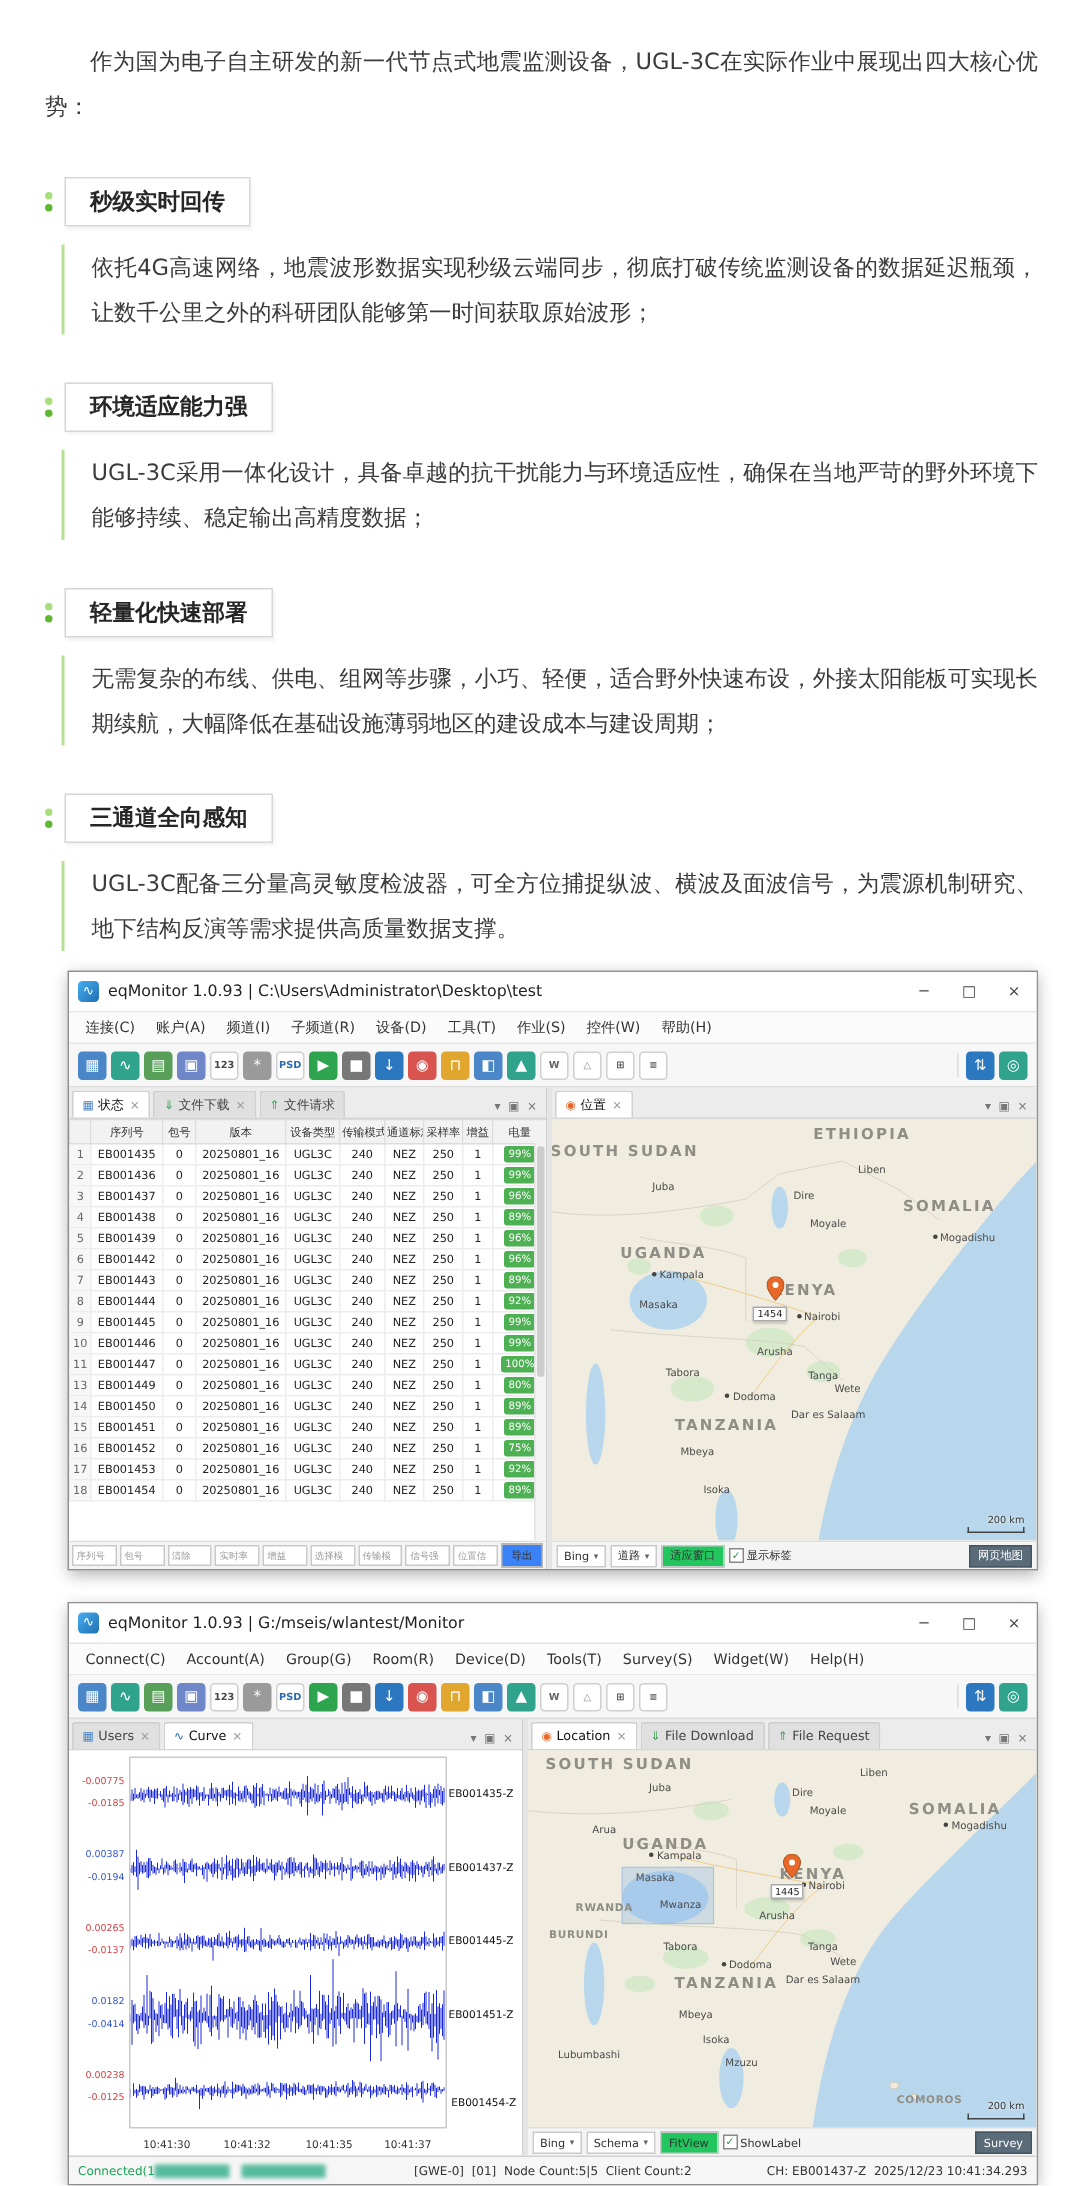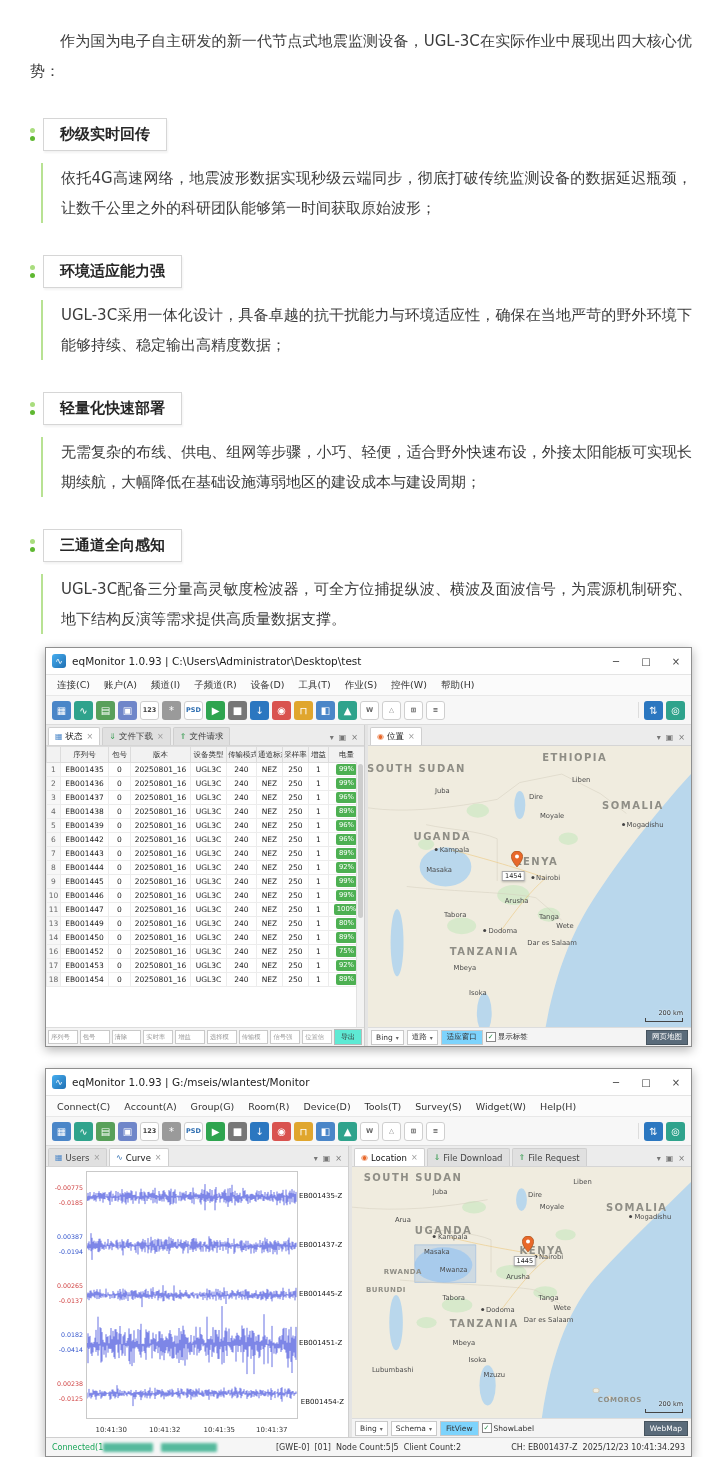--- a/index.html
+++ b/index.html
@@ -76,21 +76,21 @@
   .badge{display:inline-block;background:#4db052;color:#fff;border-radius:2px;font-size:6.8px;
          line-height:9px;padding:1px 3px;min-width:18px;box-sizing:border-box;}
   .vscroll{position:absolute;right:0;top:16px;bottom:0;width:7px;background:#f3f3f3;border-left:1px solid #e2e2e2;}
   .vthumb{position:absolute;top:2px;left:1px;right:1px;height:58%;background:#cdcdcd;border-radius:3px;}
 
   .filterbar{height:18px;display:flex;align-items:center;gap:2px;padding:0 2px;background:#f4f4f4;
              border-top:1px solid #ddd;flex:0 0 auto;overflow:hidden;}
   .fboxes{display:flex;flex:1;gap:2px;min-width:0;}
   .fbox{flex:1;height:12px;border:1px solid #c9c9c9;background:#fff;font-size:6.3px;color:#999;
         display:flex;align-items:center;padding:0 2px;white-space:nowrap;overflow:hidden;min-width:0;}
-  .fbtn{flex:0 0 auto;height:14px;border:1px solid #b9b9b9;background:#5eead4;font-size:7px;color:#333;
+  .fbtn{flex:0 0 auto;height:14px;border:1px solid #b9b9b9;background:#3b82f6;font-size:7px;color:#333;
         display:flex;align-items:center;padding:0 6px;}
 
   
   .map{flex:1;position:relative;overflow:hidden;background:#f0ecdf;}
   .map svg.base{position:absolute;inset:0;width:100%;height:100%;}
   .mlabel{position:absolute;transform:translate(-50%,-50%);white-space:nowrap;}
   .mlabel.country{font-size:10px;font-weight:bold;color:#8f8e86;letter-spacing:1.5px;}
   .mlabel.country-sm{font-size:7px;font-weight:bold;color:#8f8e86;letter-spacing:.5px;}
   .mlabel.city{font-size:6.8px;color:#4c4c4c;}
   .mlabel.city.cap::before{content:'';display:inline-block;width:3px;height:3px;background:#444;
@@ -100,21 +100,21 @@
                 font-size:6.5px;padding:0 2px;box-shadow:0 1px 2px rgba(0,0,0,.25);z-index:3;color:#222;}
   .scalebar{position:absolute;right:8px;bottom:5px;font-size:6.5px;color:#333;display:flex;
             flex-direction:column;align-items:flex-end;text-shadow:0 0 2px #fff;z-index:2;}
   .scaleline{width:36px;height:3px;border-left:1px solid #444;border-right:1px solid #444;
              border-bottom:1px solid #444;margin-top:1px;}
 
   .mapbar{height:18px;display:flex;align-items:center;gap:3px;padding:0 3px;background:#f4f4f4;
           border-top:1px solid #ddd;font-size:7.5px;color:#333;flex:0 0 auto;}
   .msel{border:1px solid #c9c9c9;background:#fff;padding:0 4px;height:13px;display:flex;align-items:center;gap:3px;}
   .msel .car{font-size:6px;color:#666;}
-  .mbtn{border:1px solid #c9c9c9;background:#7dd3fc;padding:0 5px;height:13px;display:flex;align-items:center;}
+  .mbtn{border:1px solid #c9c9c9;background:#22c55e;padding:0 5px;height:13px;display:flex;align-items:center;}
   .mcheck{display:flex;align-items:center;gap:2px;}
   .cbox{width:8px;height:8px;border:1px solid #888;background:#fff;font-size:7px;line-height:8px;
         text-align:center;color:#2a8a4a;}
   .webmap{margin-left:auto;background:#5a6b7a;color:#fff;border-color:#46545f;}
 
   
   .statusbar{height:18px;background:#f6f6f6;border-top:1px solid #cfcfcf;display:flex;align-items:center;
              font-size:8px;color:#333;padding:0 6px;position:relative;flex:0 0 auto;}
   .conn{color:#18a558;white-space:pre;}
   .acct{color:#0e7f68;margin-left:8px;}
@@ -436,20 +436,32 @@
                 <td>UGL3C</td>
                 <td>240</td>
                 <td>NEZ</td>
                 <td>250</td>
                 <td>1</td>
                 <td><span class="badge">80%</span></td>
               </tr>
               <tr>
                 <td class="num">14</td>
                 <td>EB001450</td>
+                <td>0</td>
+                <td>20250801_16</td>
+                <td>UGL3C</td>
+                <td>240</td>
+                <td>NEZ</td>
+                <td>250</td>
+                <td>1</td>
+                <td><span class="badge">89%</span></td>
+              </tr>
+              <tr>
+                <td class="num">15</td>
+                <td>EB001451</td>
                 <td>0</td>
                 <td>20250801_16</td>
                 <td>UGL3C</td>
                 <td>240</td>
                 <td>NEZ</td>
                 <td>250</td>
                 <td>1</td>
                 <td><span class="badge">89%</span></td>
               </tr>
               <tr>
@@ -815,21 +827,21 @@
         </span>
         <span class="msel">
           <span>Schema</span>
             <span class="car">▾</span>
         </span>
         <span class="mbtn">FitView</span>
         <span class="mcheck">
           <span class="cbox">✓</span>
           <span>ShowLabel</span>
         </span>
-        <span class="mbtn webmap">WebMap</span>
+        <span class="mbtn webmap">Survey</span>
       </div>
     </div>
   </div>
 
   <div class="statusbar">
     <span class="conn">Connected(1</span>
     <span class="redact" style="width:50px"></span>
     <span class="redact" style="width:56px;margin-left:8px"></span>
     <span class="stat-center">[GWE-0]  [01]  Node Count:5|5  Client Count:2</span>
     <span class="stat-right">CH: EB001437-Z  2025/12/23 10:41:34.293</span>

